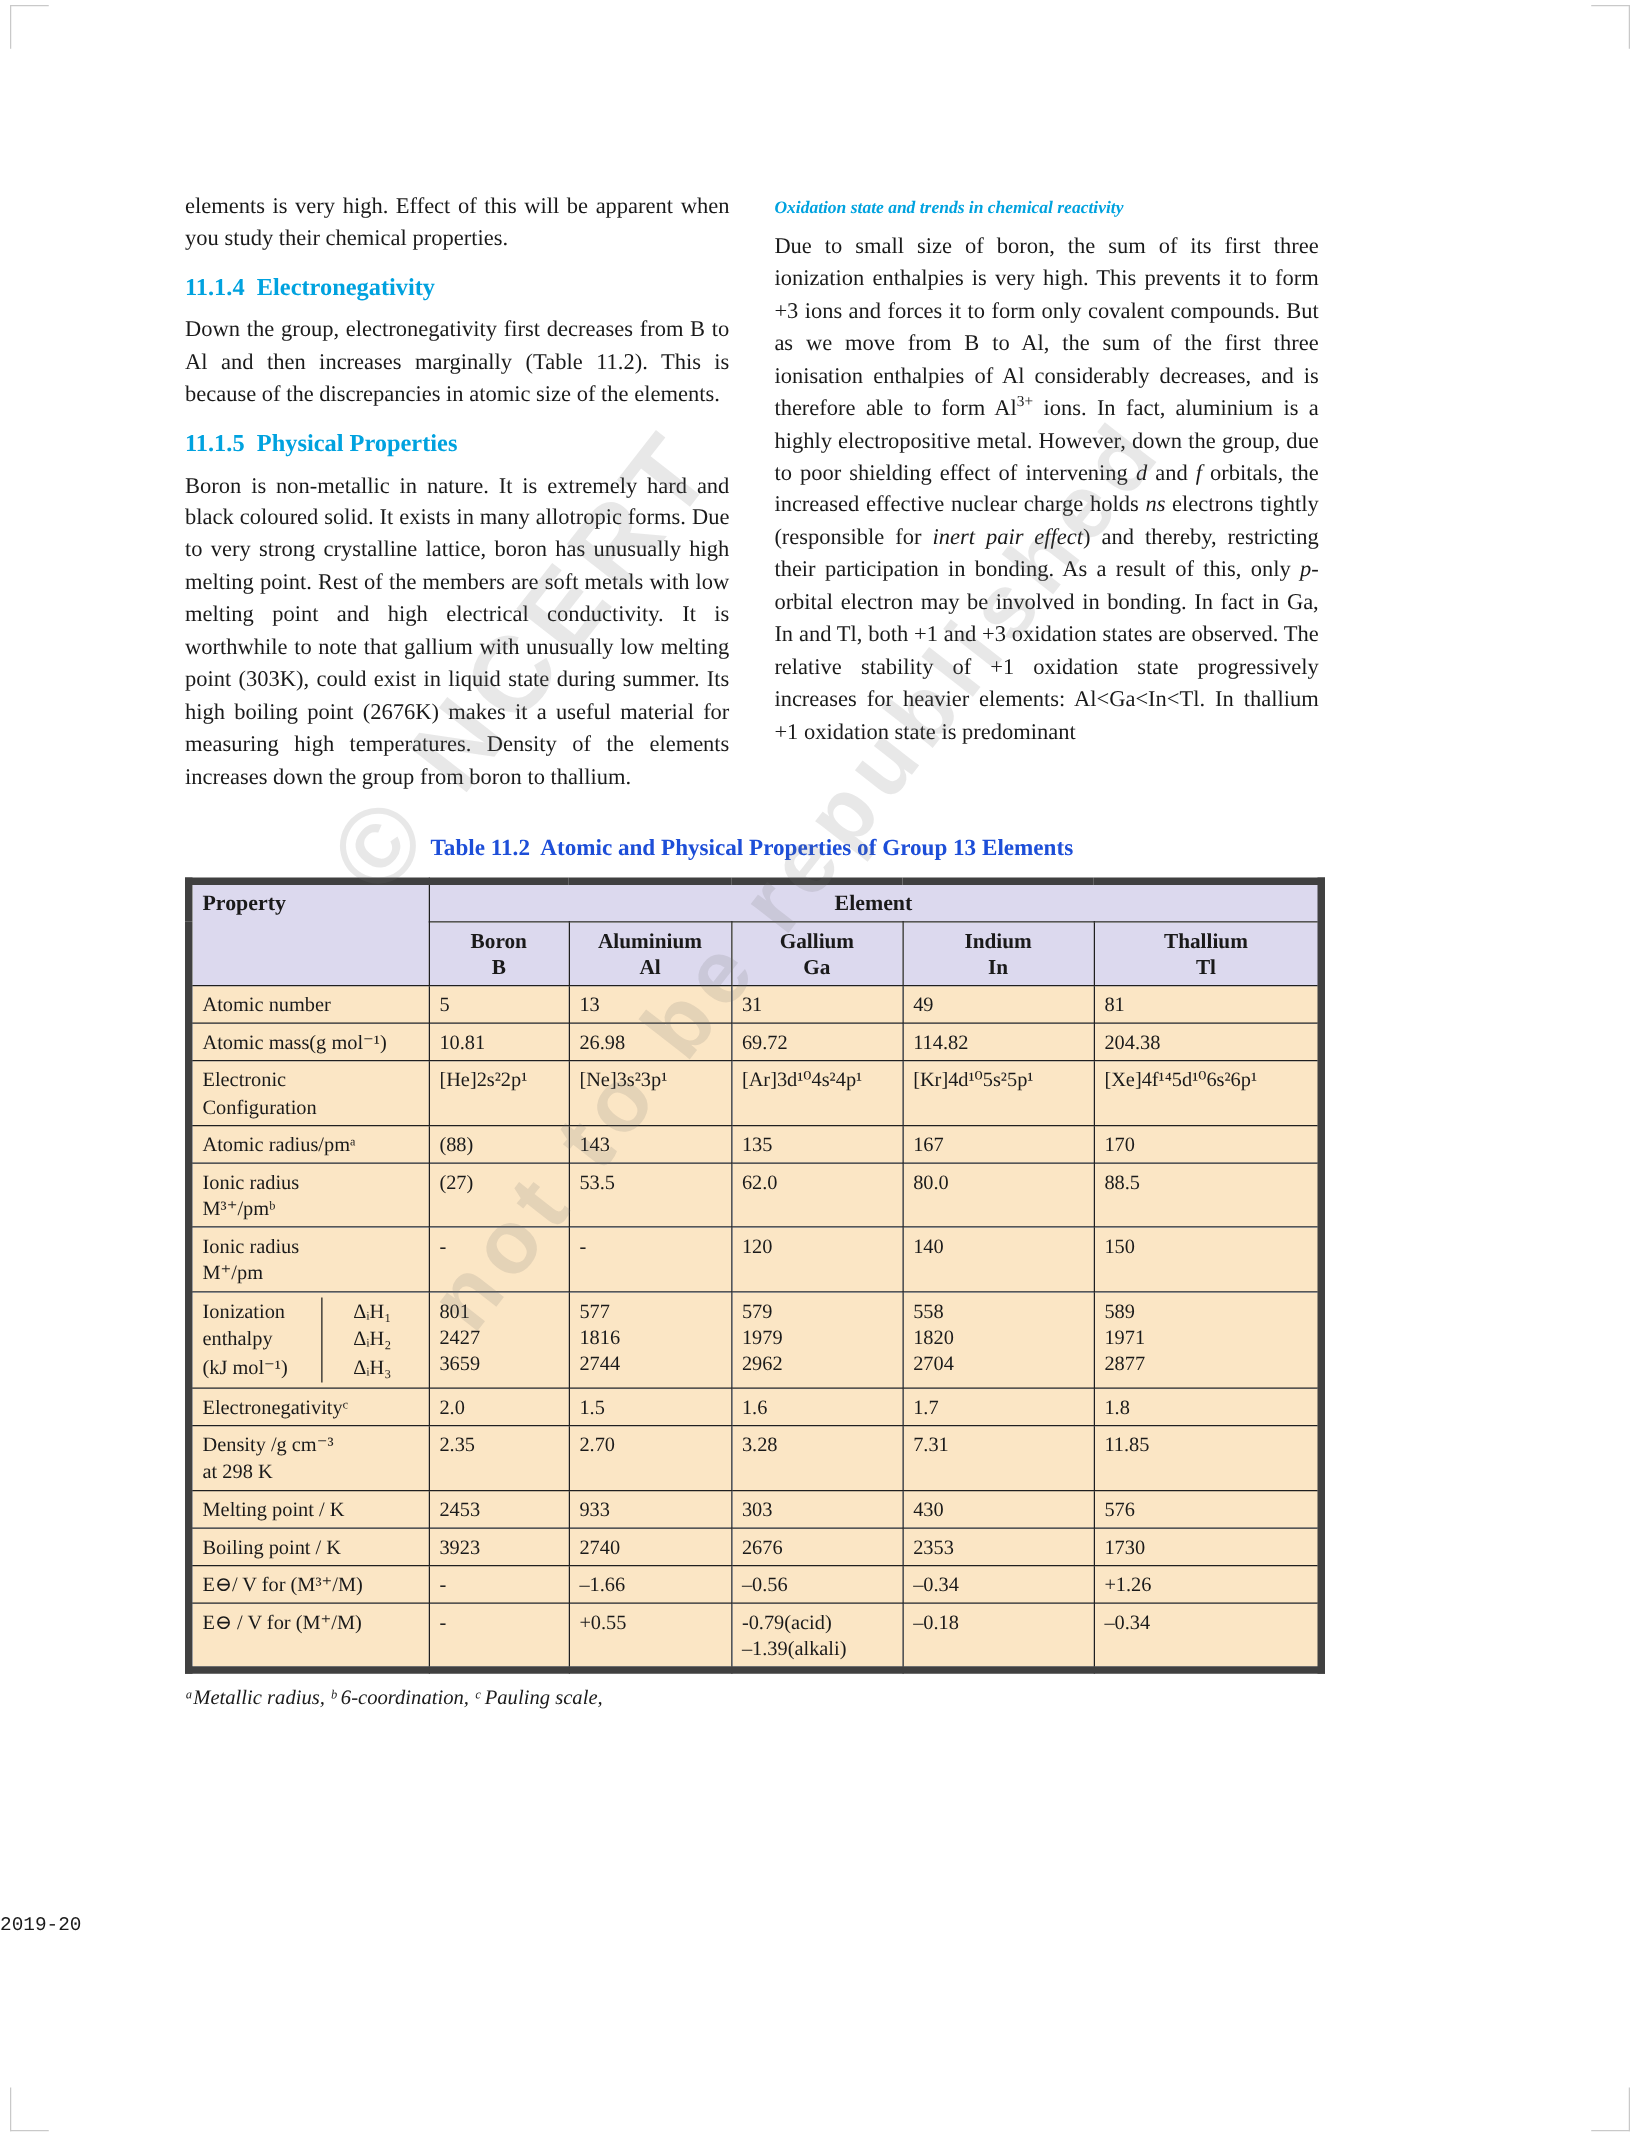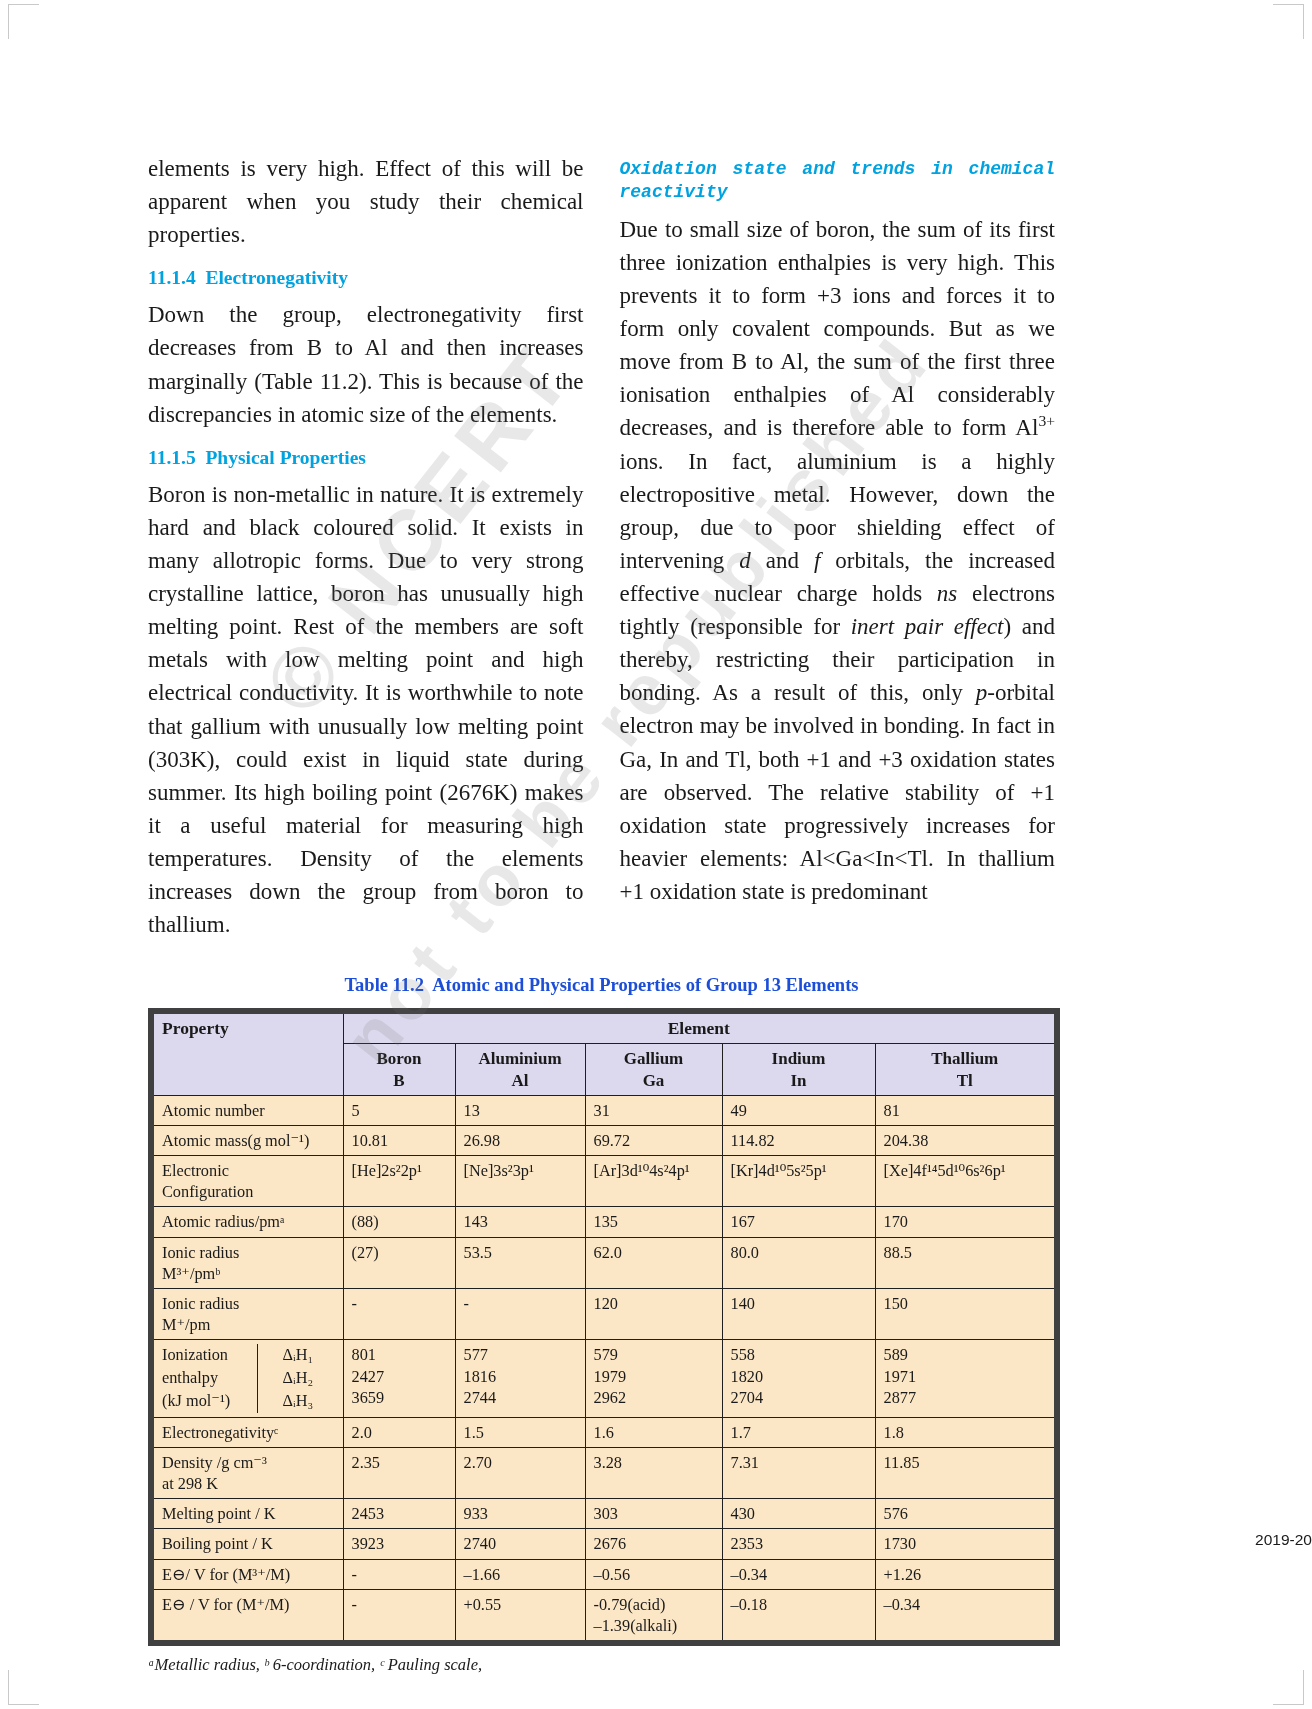--- a/index.html
+++ b/index.html
@@ -23,29 +23,29 @@
 
   .page-header {
     display: flex; justify-content: space-between; align-items: baseline;
     font-size: 16.5px; margin-bottom: 30px;
   }
   .running-head { letter-spacing: 1.5px; }
 
   .columns { display: flex; gap: 36px; }
   .col { flex: 1; text-align: justify; }
 
-  p.body { margin: 0 0 12px 0; font-size: 23px; line-height: 1.44; }
+  p.body { margin: 0 0 12px 0; font-size: 18px; line-height: 1.44; }
   h2.sec {
     color: #00a2df; font-size: 19.5px; font-weight: bold;
     margin: 16px 0 9px 0; white-space: pre-wrap;
   }
   h2.sec.first-right { margin-top: 0; }
   h3.subsec {
-    color: #00a2df; font-size: 18px; font-weight: bold; font-style: italic;
-    margin: 6px 0 8px 0; line-height: 1.3; font-family: Liberation Mono, monospace;
+    color: #00a2df; font-size: 14px; font-weight: bold; font-style: italic;
+    margin: 6px 0 8px 0; line-height: 1.3;
   }
   .s-i { font-style: italic; }
   .s-sup { vertical-align: super; font-size: 0.68em; line-height: 0; }
 
   .table-caption {
     color: #1d4ed8; font-weight: bold; font-size: 18.5px;
     text-align: center; margin: 22px 0 12px 0; white-space: pre-wrap;
   }
 
   #props-table {
@@ -69,22 +69,22 @@
     white-space: pre-line; border-left: 1px solid #1f1f1f;
     padding-left: 25px; margin-left: 4px; line-height: 1.4; min-width: 52px;
   }
 
   .table-footnote {
     font-style: italic; font-size: 16.5px; margin-top: 9px;
   }
 
   .page-footer {
     position: absolute; bottom: 160px; left: 0; width: 100%;
-    text-align: right; font-size: 15.5px;
-    font-family: Liberation Sans, sans-serif;
+    text-align: left; font-size: 15.5px;
+    font-family: Liberation Mono, monospace;
   }
 
   .watermark {
     position: absolute; top: 430px; left: 0; width: 1050px;
     transform: rotate(-52deg); transform-origin: 50% 50%;
     text-align: center; z-index: 10; pointer-events: none;
     color: rgba(110, 110, 110, 0.16);
     font-family: "Liberation Sans", "DejaVu Sans", sans-serif;
     font-size: 86px; letter-spacing: 8px; font-weight: bold;
   }

